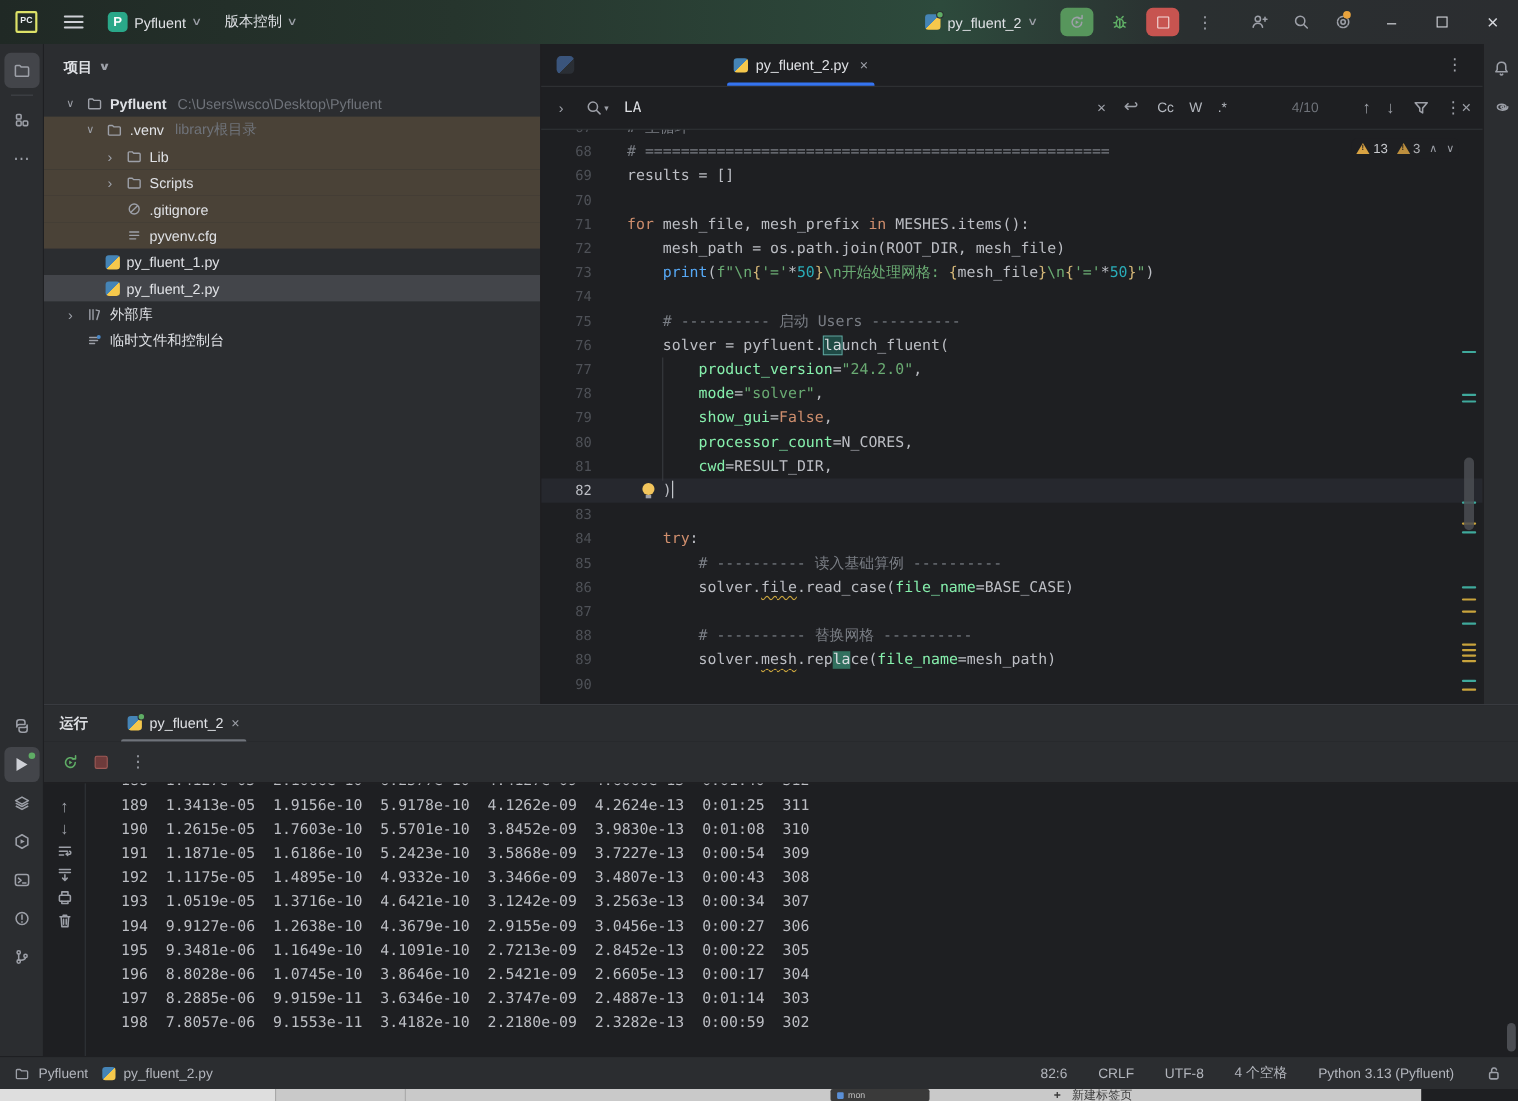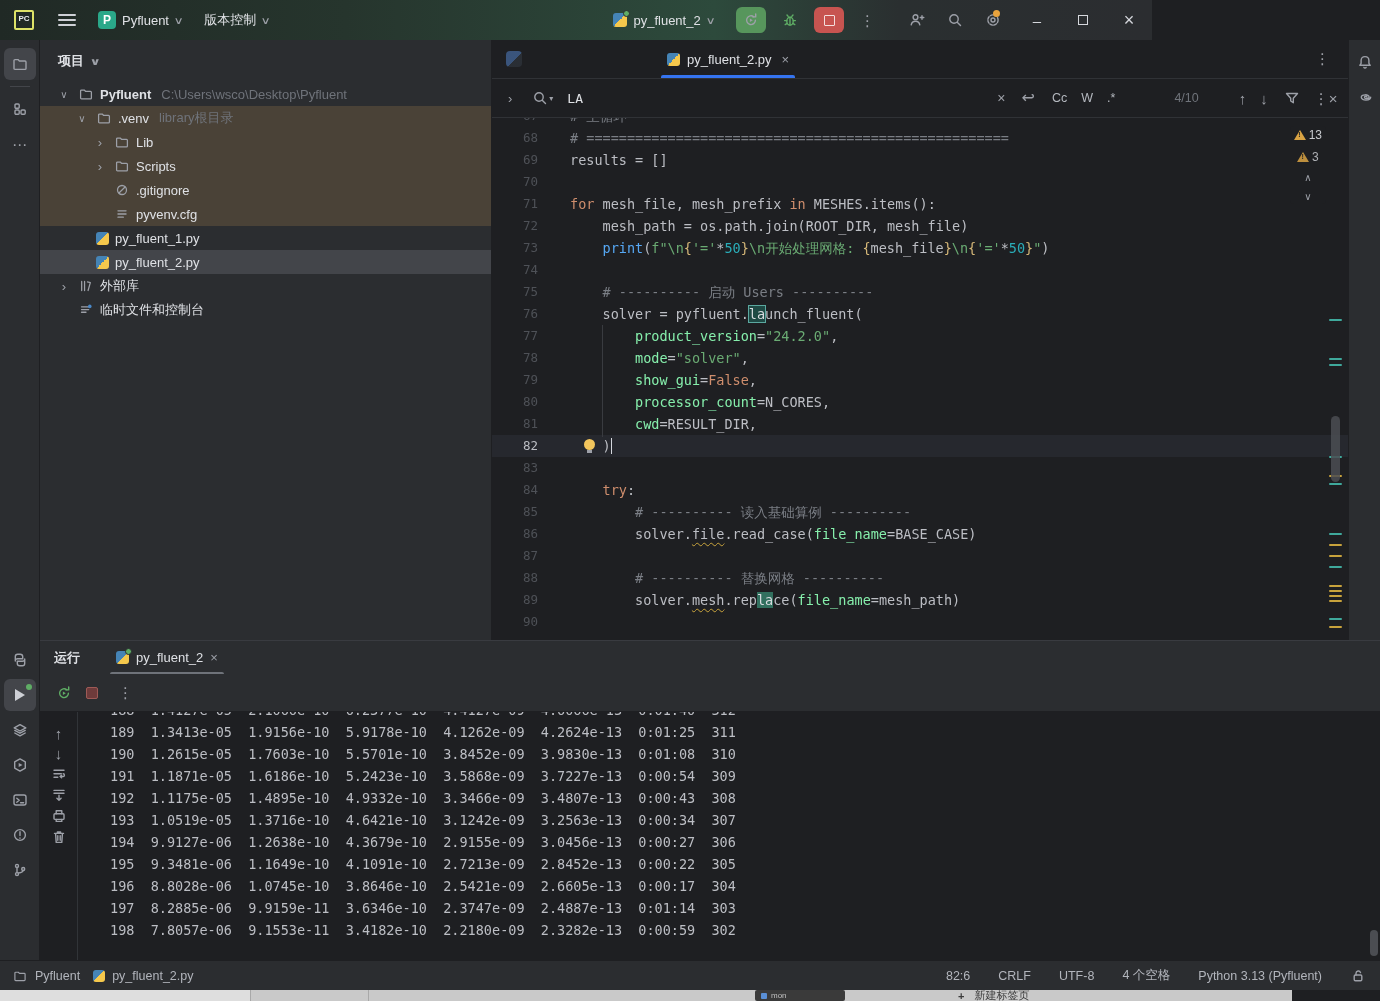--- a/index.html
+++ b/index.html
@@ -3,21 +3,21 @@
 <meta charset="utf-8">
 <style>
   html,body{margin:0;padding:0;background:#1e1f22;width:1380px;height:1001px;overflow:hidden;
     font-family:"Liberation Sans","DejaVu Sans",sans-serif;-webkit-font-smoothing:antialiased;}
   *{box-sizing:border-box;}
   .abs{position:absolute;}
   .ic{display:inline-flex;align-items:center;justify-content:center;color:#9da0a8;flex:0 0 auto;}
   .ic svg{display:block;}
   .glyph{color:#9da0a8;font-size:15px;line-height:1;}
   
-  #titlebar{left:0;top:0;width:1152px;height:40px;
+  #titlebar{left:0;top:0;width:1380px;height:40px;
     background:linear-gradient(90deg,#202925 0%,#26352d 30%,#2d4a3c 62%,#2a2f30 78%,#2b2d30 100%);
     display:flex;align-items:center;}
   .pclogo{width:20px;height:20px;border:2px solid #dde268;border-radius:2px;margin-left:14px;
     display:flex;align-items:flex-start;justify-content:center;color:#e9ecef;font-size:8px;font-weight:bold;padding-top:2px;}
   .hamburger{width:18px;height:12px;margin-left:24px;display:flex;flex-direction:column;justify-content:space-between;cursor:pointer;}
   .hamburger i{height:2px;background:#ced0d6;border-radius:1px;}
   .pbadge{width:18px;height:18px;border-radius:4px;background:#2aa889;color:#fff;font-size:12px;font-weight:bold;
     display:flex;align-items:center;justify-content:center;}
   .tb-text{color:#dfe1e5;font-size:13px;}
   .tb-group{display:flex;align-items:center;gap:6px;margin-left:22px;cursor:pointer;}
@@ -68,21 +68,21 @@
   .lnum{position:absolute;left:0;width:46px;text-align:right;color:#4e5157;font-size:12.5px;}
   .cline.cur .lnum{color:#bcbec4;}
   .ccode{position:absolute;left:78px;top:0;}
   .cm{color:#7a7e85}.kw{color:#cf8e6d}.str{color:#6aab73}.num{color:#2aacb8}.br{color:#d5b778}
   .arg{color:#86efac}.blt{color:#56a8f5}.pl{color:#bcbec4}
   .sqw{color:#bcbec4;text-decoration:underline wavy #c8a33c 1px;text-underline-offset:3px;}
   .mcur{background:#1f4a45;outline:1px solid #5ba8a0;color:#d8dbe0;}
   .mres{background:#32705f;color:#d8dbe0;}
   .caret{display:inline-block;width:1.5px;height:16px;background:#d4d7dd;vertical-align:-3px;}
   #indent-guide{left:110px;top:207px;width:1px;height:112px;background:#393b40;}
-  #insp-widget{right:22px;top:8px;display:flex;align-items:center;gap:8px;background:#1e1f22;padding:2px 4px;border-radius:4px;flex-direction:column;}
+  #insp-widget{right:22px;top:8px;display:flex;align-items:center;gap:8px;background:#1e1f22;padding:2px 4px;border-radius:4px;}
   .warn-tri{width:0;height:0;border-left:6px solid transparent;border-right:6px solid transparent;border-bottom:10px solid #d9a343;position:relative;}
   .warn-tri:after{content:"!";position:absolute;left:-1.5px;top:1px;font-size:7px;color:#1e1f22;font-weight:bold;}
   .warn-n{color:#c8cacf;font-size:12px;margin-left:3px;}
   .insp-chev{color:#9da0a8;font-size:10px;cursor:pointer;}
   
   .stripe-mark{position:absolute;left:837px;width:13px;height:2px;border-radius:1px;}
   .stripe-mark.teal{background:#3fa99c;}
   .stripe-mark.yellow{background:#c8a33c;}
   #ed-scrollthumb{left:839px;top:298px;width:9px;height:66px;background:#4b4d52;border-radius:5px;opacity:.85;}
   .bulb{position:absolute;left:92px;top:4px;width:11px;height:11px;border-radius:50%;background:#f2c55c;}

